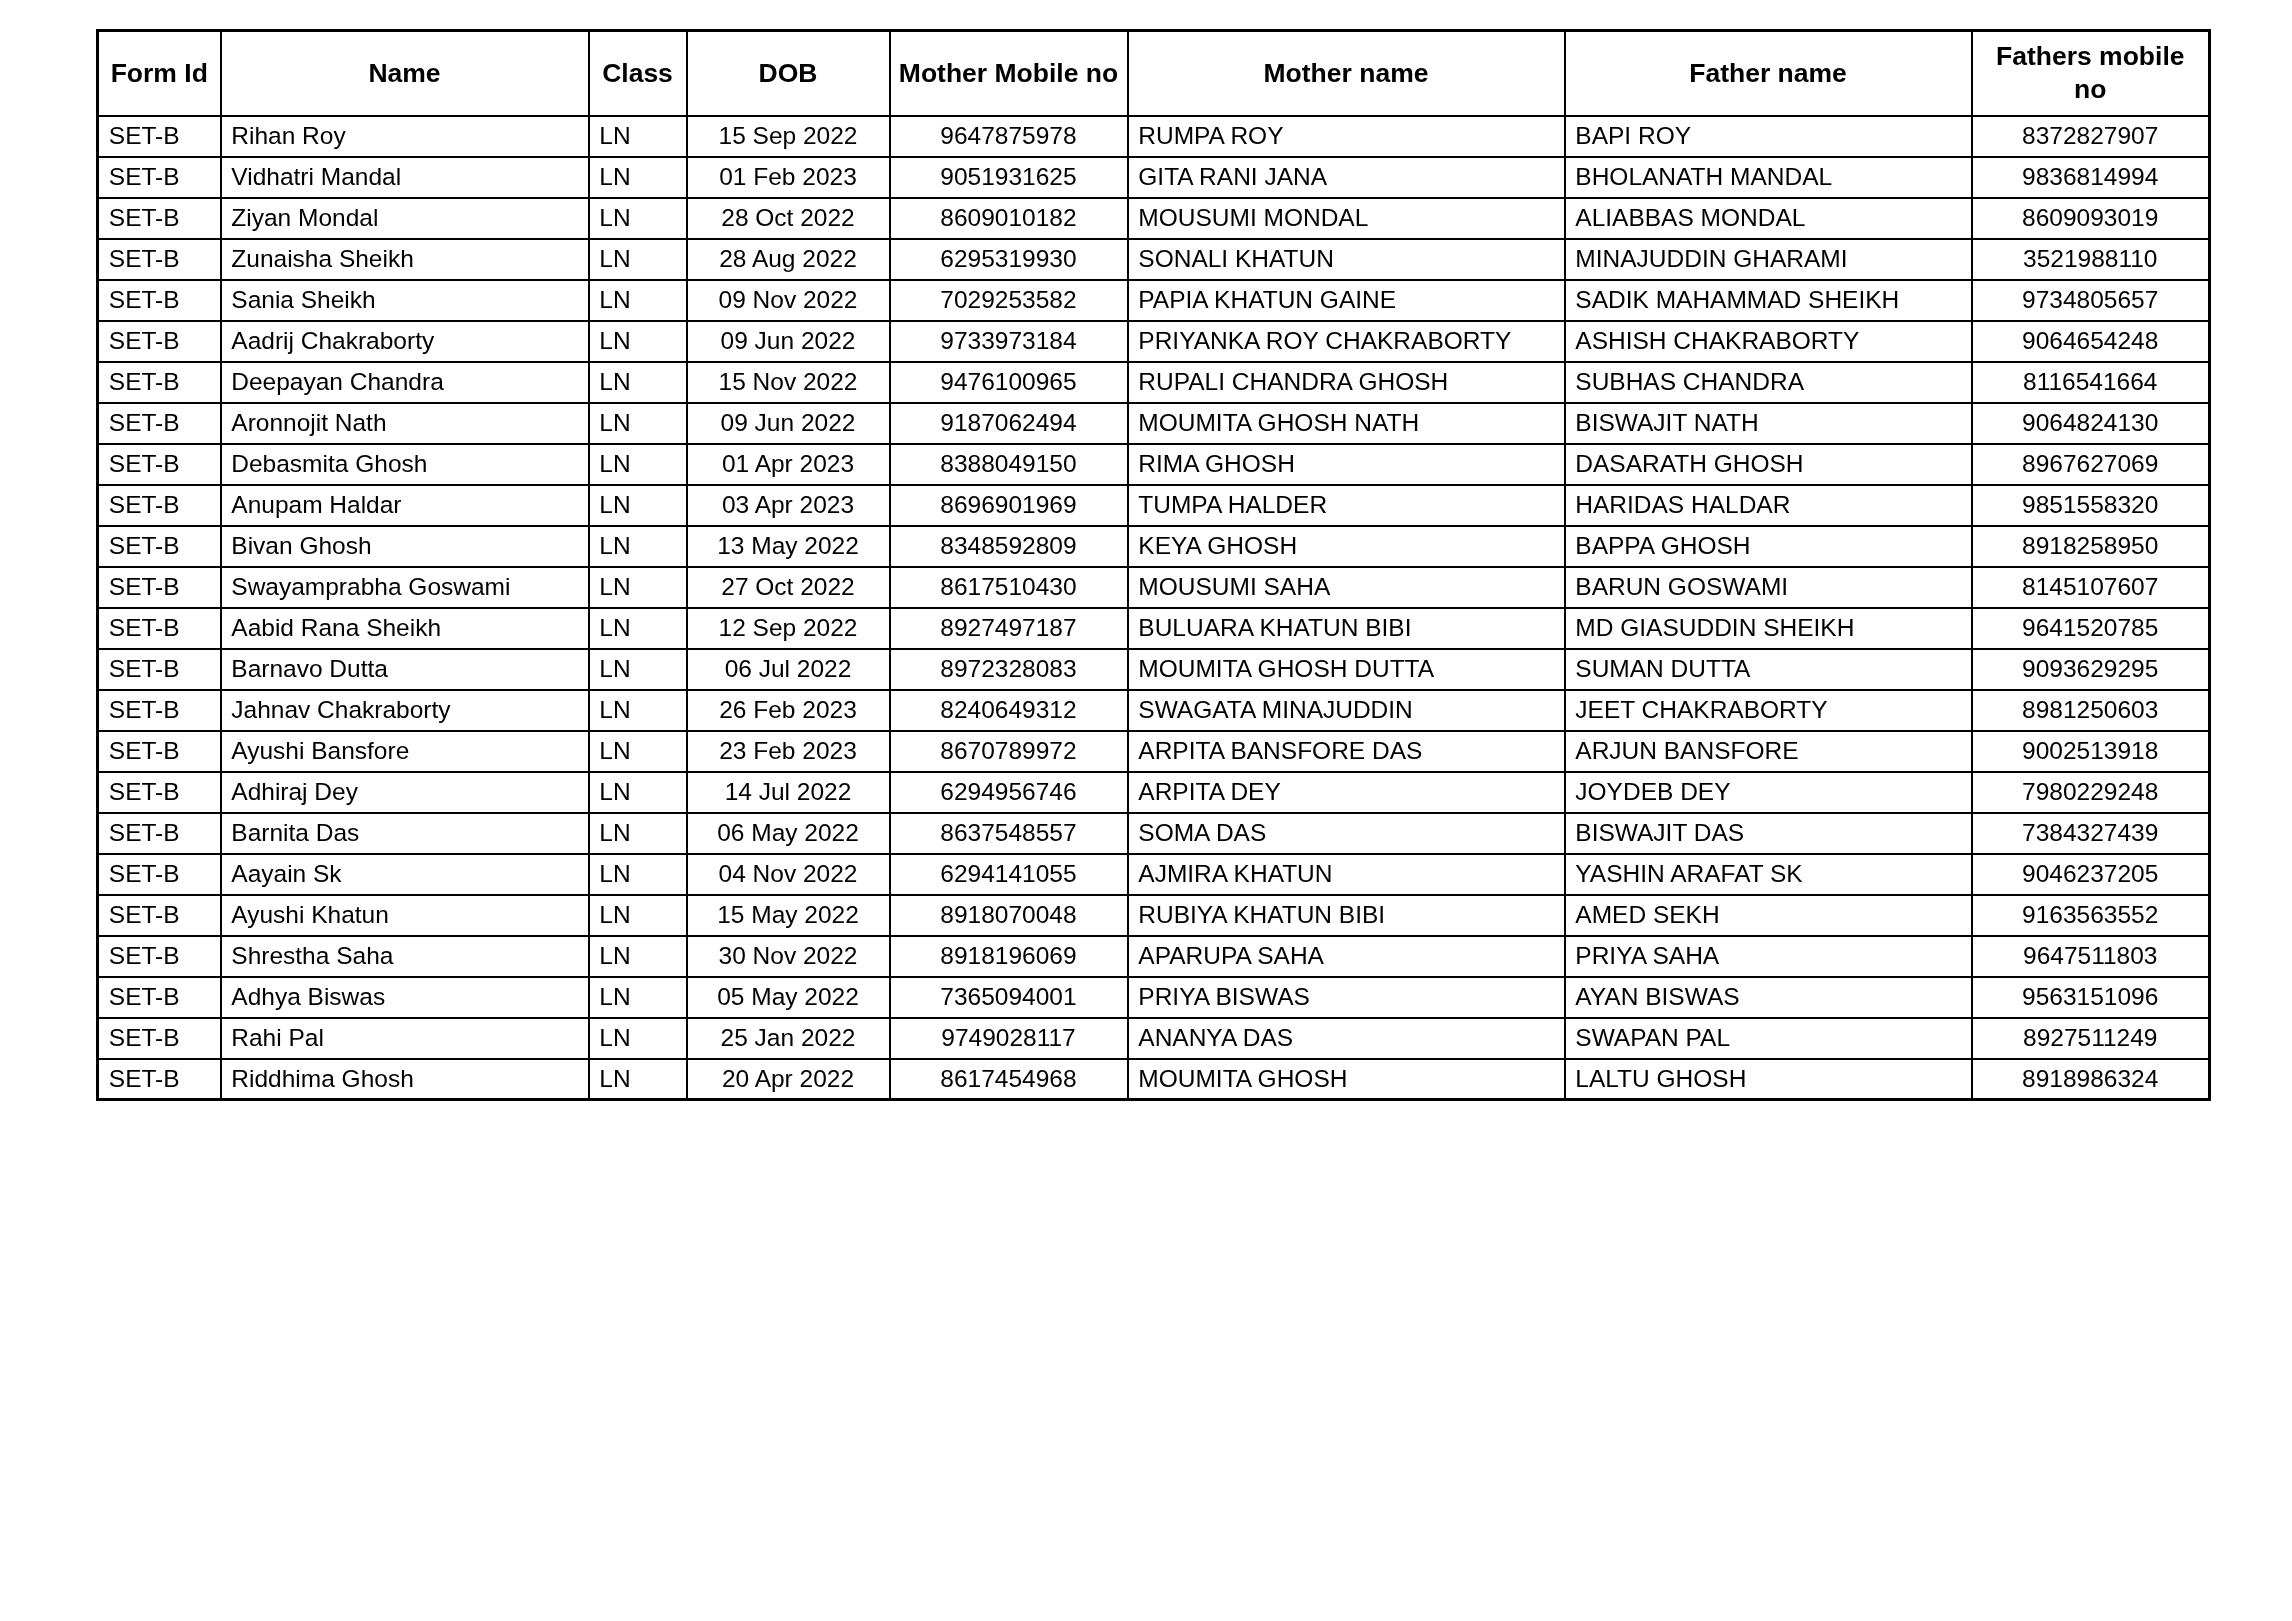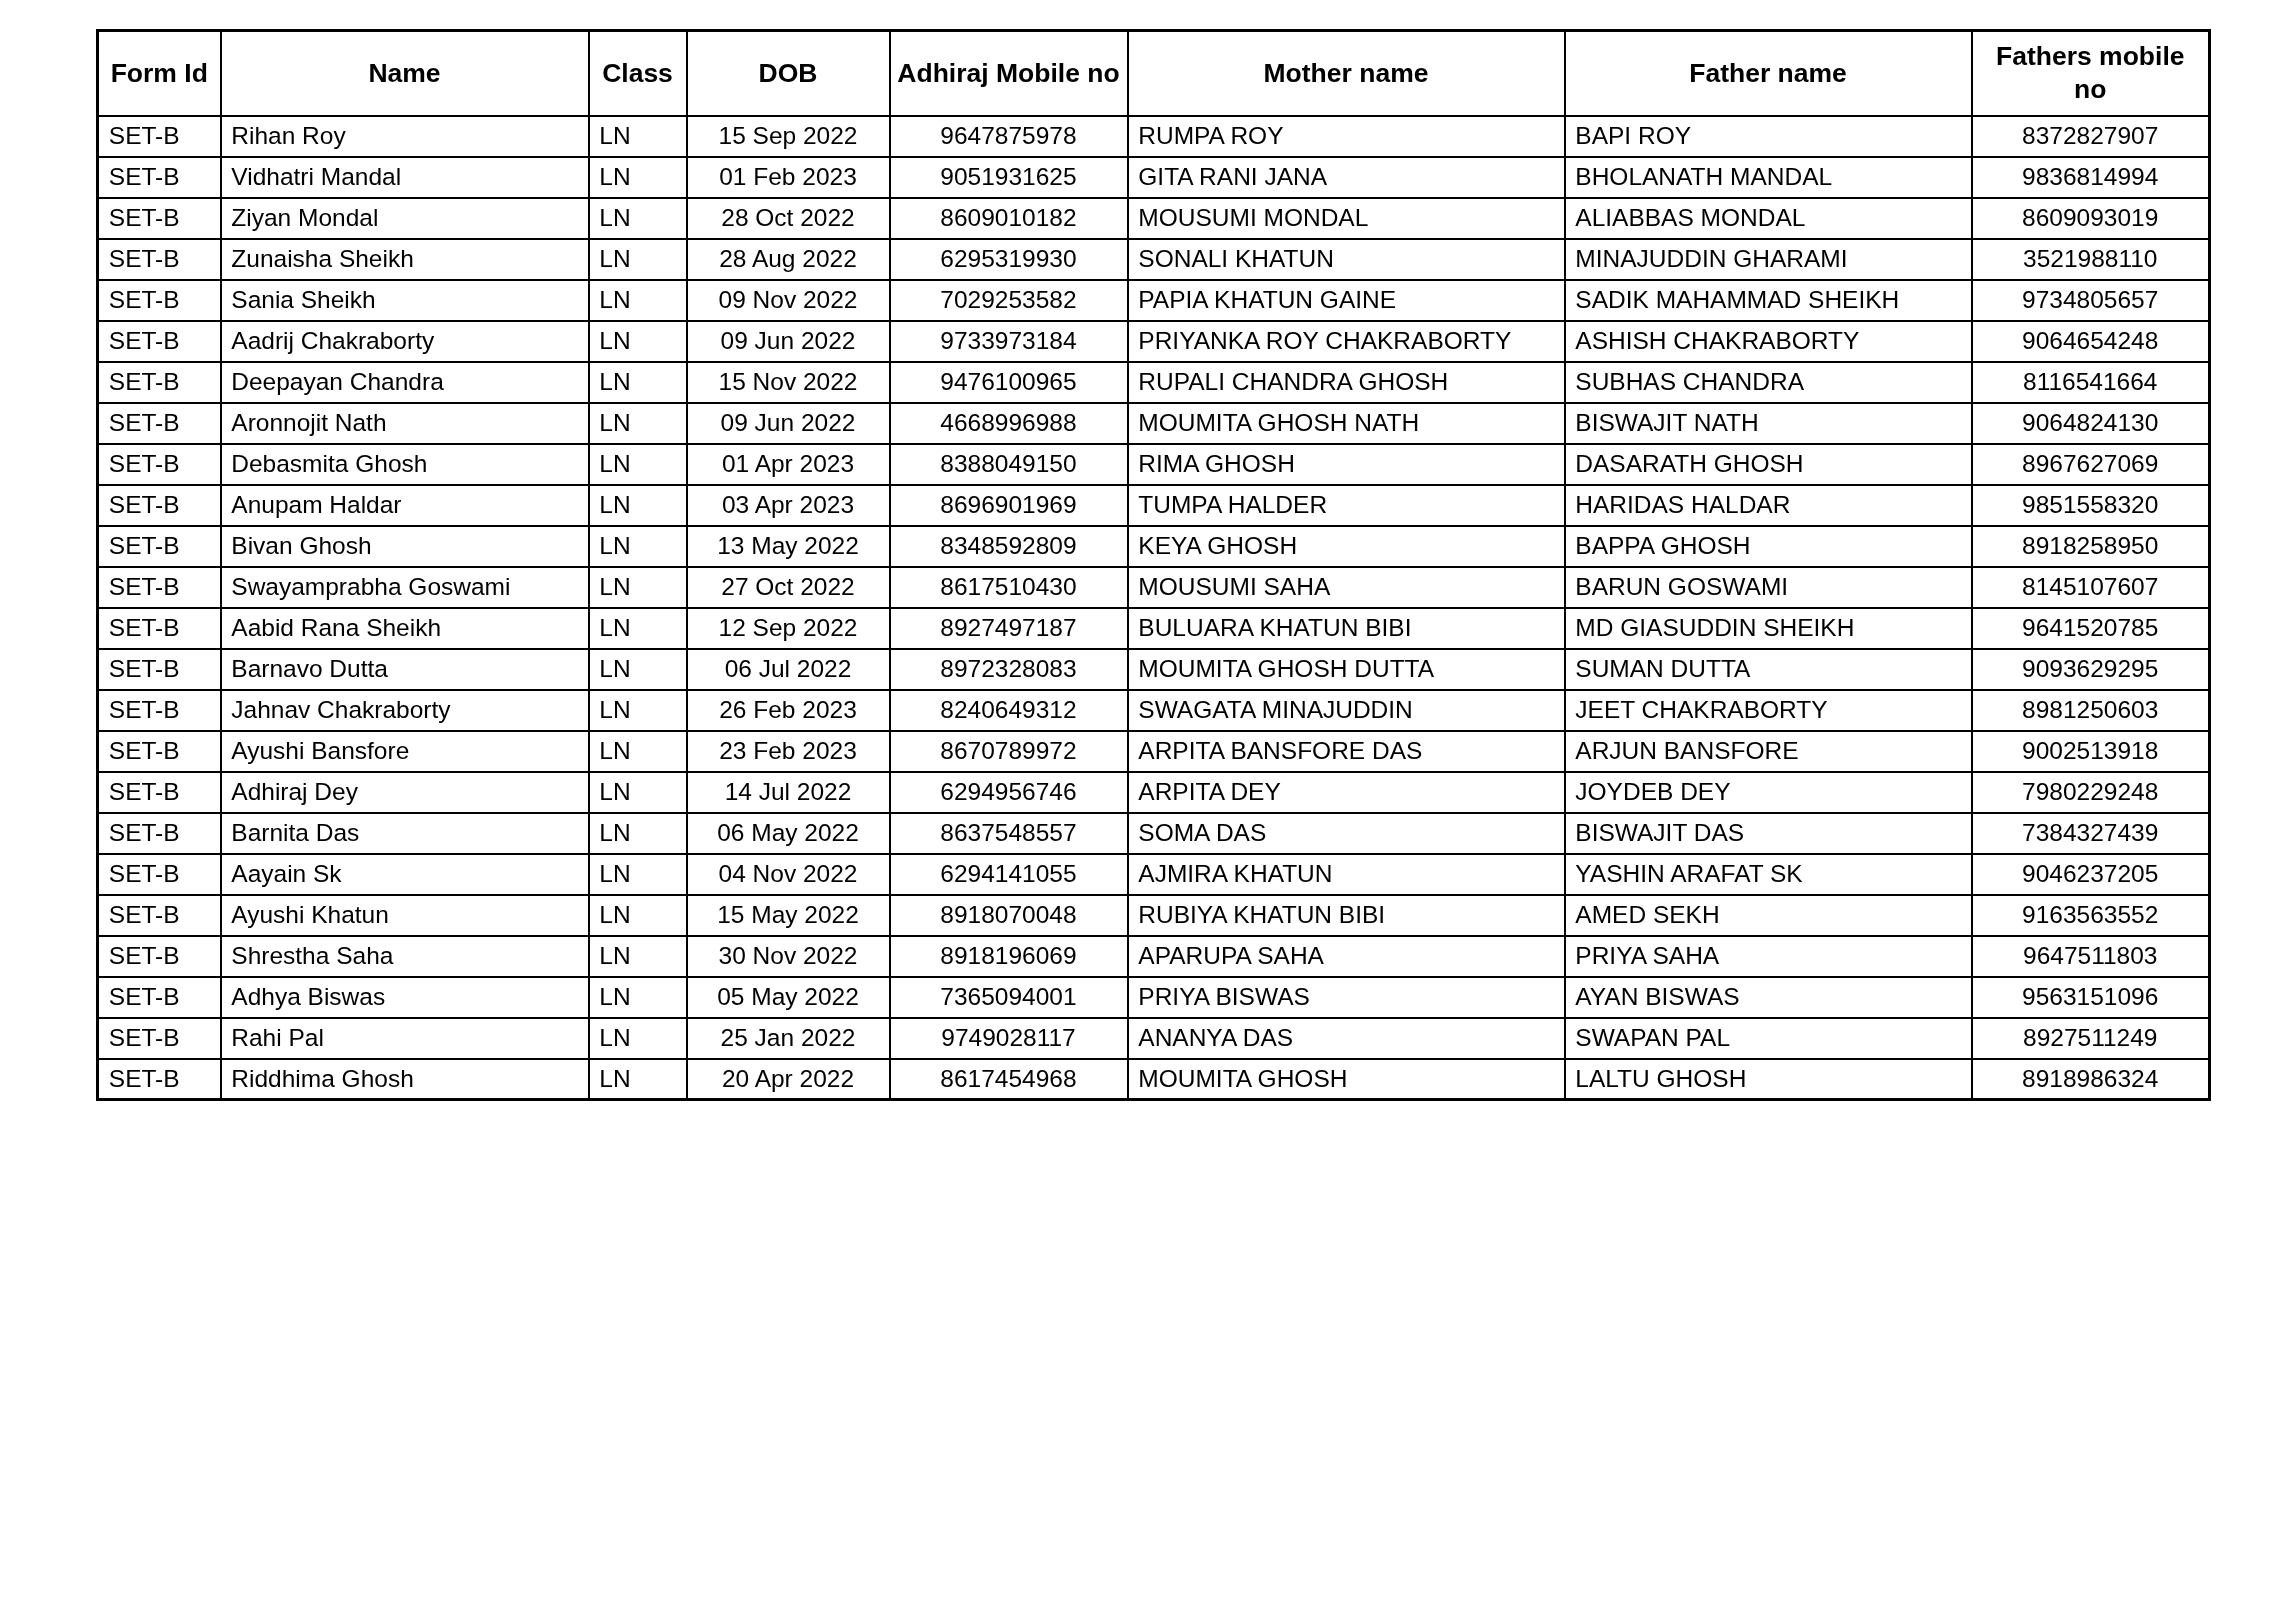--- a/index.html
+++ b/index.html
@@ -76,21 +76,21 @@
         <col class="c-mname">
         <col class="c-fname">
         <col class="c-fmobile">
     </colgroup>
     <thead>
       <tr>
         <th>Form Id</th>
         <th>Name</th>
         <th>Class</th>
         <th>DOB</th>
-        <th>Adhiraj Mobile no</th>
+        <th>Mother Mobile no</th>
         <th>Mother name</th>
         <th>Father name</th>
         <th>Fathers mobile no</th>
       </tr>
     </thead>
     <tbody id="tbody">
         <tr>
     <td class="a-left">SET-B</td>
     <td class="a-left">Rihan Roy</td>
     <td class="a-left">LN</td>
@@ -158,21 +158,21 @@
     <td class="a-center">9476100965</td>
     <td class="a-left">RUPALI CHANDRA GHOSH</td>
     <td class="a-left">SUBHAS CHANDRA</td>
     <td class="a-center">8116541664</td>
   </tr>
         <tr>
     <td class="a-left">SET-B</td>
     <td class="a-left">Aronnojit Nath</td>
     <td class="a-left">LN</td>
     <td class="a-center">09 Jun 2022</td>
-    <td class="a-center">4668996988</td>
+    <td class="a-center">9187062494</td>
     <td class="a-left">MOUMITA GHOSH NATH</td>
     <td class="a-left">BISWAJIT NATH</td>
     <td class="a-center">9064824130</td>
   </tr>
         <tr>
     <td class="a-left">SET-B</td>
     <td class="a-left">Debasmita Ghosh</td>
     <td class="a-left">LN</td>
     <td class="a-center">01 Apr 2023</td>
     <td class="a-center">8388049150</td>

